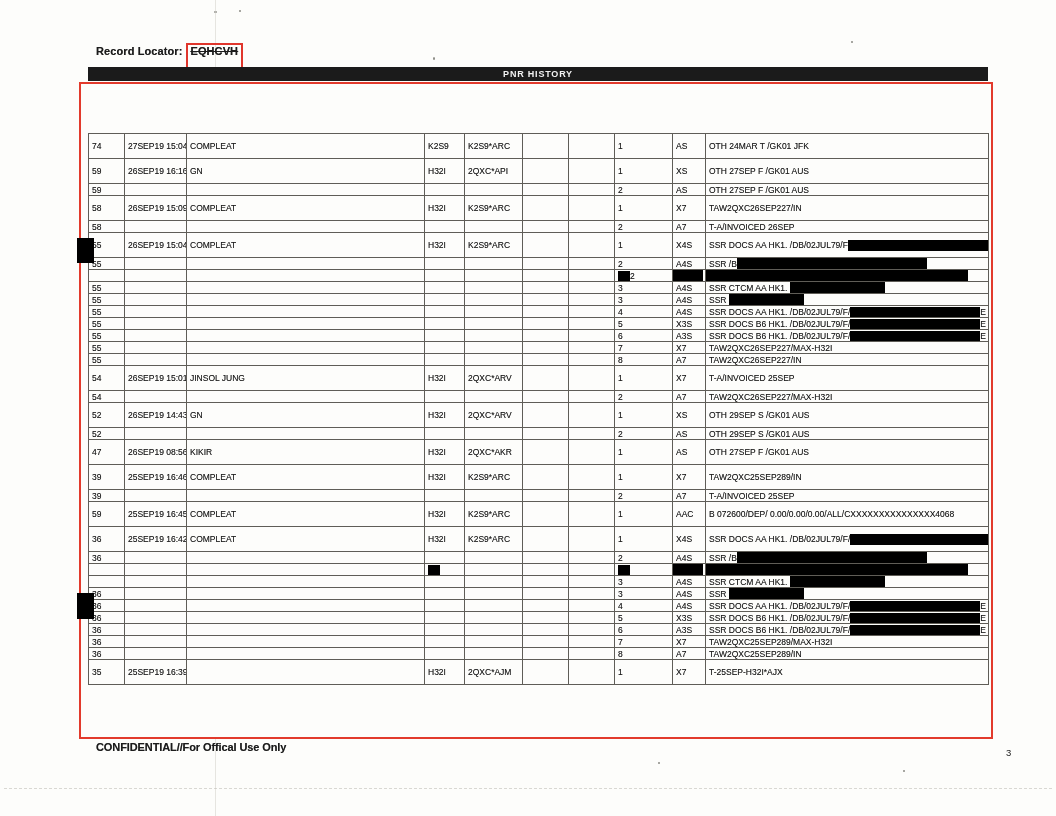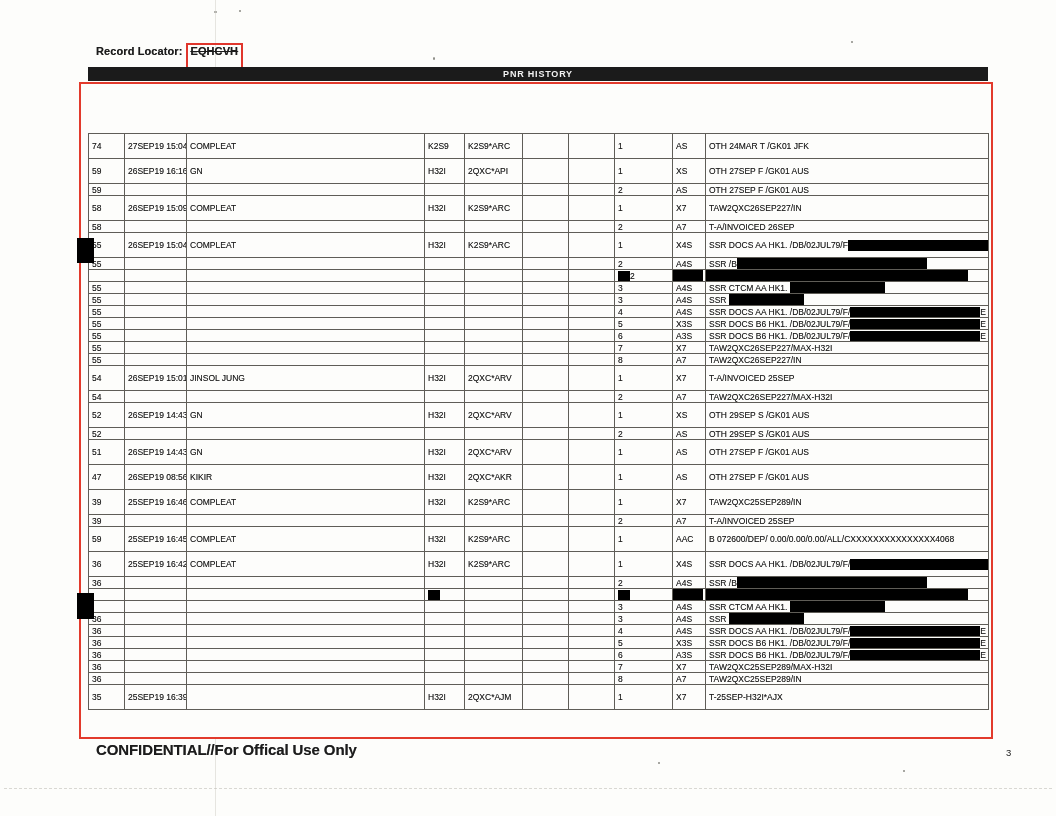--- a/index.html
+++ b/index.html
@@ -53,21 +53,21 @@
   td.c-dt{white-space:pre-line;vertical-align:top;padding-top:1px;font-size:8.3px;}
   .redact{
     display:inline-block;background:#000;height:11px;
     vertical-align:middle;margin:-2px 0;
   }
   .redact.big{height:17px;margin:-5px 0 -4px -3px;}
   .redact.med{height:14px;margin:-3px 0;}
   .blackbox{position:absolute;background:#000;}
   .footer-left{
     position:absolute;left:96px;top:741px;
-    font-size:15px;font-weight:bold;letter-spacing:-.1px;
+    font-size:11px;font-weight:bold;letter-spacing:-.1px;
     text-shadow:0 0 .4px rgba(0,0,0,.5);
   }
   .page-num{
     position:absolute;left:1006px;top:747px;
     font-size:9.5px;
   }
 </style>
 </head>
 <body>
 
@@ -333,33 +333,20 @@
         <td class="c-name"></td>
         <td class="c-ofc"></td>
         <td class="c-agt"></td>
         <td class="c-b1"></td>
         <td class="c-b2"></td>
         <td class="c-item">2</td>
         <td class="c-code">AS</td>
         <td class="c-detail">OTH 29SEP S /GK01 AUS</td>
       </tr>
       <tr class="tall">
-        <td class="c-id">51</td>
-        <td class="c-dt">26SEP19
-14:43</td>
-        <td class="c-name">GN</td>
-        <td class="c-ofc">H32I</td>
-        <td class="c-agt">2QXC*ARV</td>
-        <td class="c-b1"></td>
-        <td class="c-b2"></td>
-        <td class="c-item">1</td>
-        <td class="c-code">AS</td>
-        <td class="c-detail">OTH 27SEP F /GK01 AUS</td>
-      </tr>
-      <tr class="tall">
         <td class="c-id">47</td>
         <td class="c-dt">26SEP19
 08:56</td>
         <td class="c-name">KIKIR</td>
         <td class="c-ofc">H32I</td>
         <td class="c-agt">2QXC*AKR</td>
         <td class="c-b1"></td>
         <td class="c-b2"></td>
         <td class="c-item">1</td>
         <td class="c-code">AS</td>

